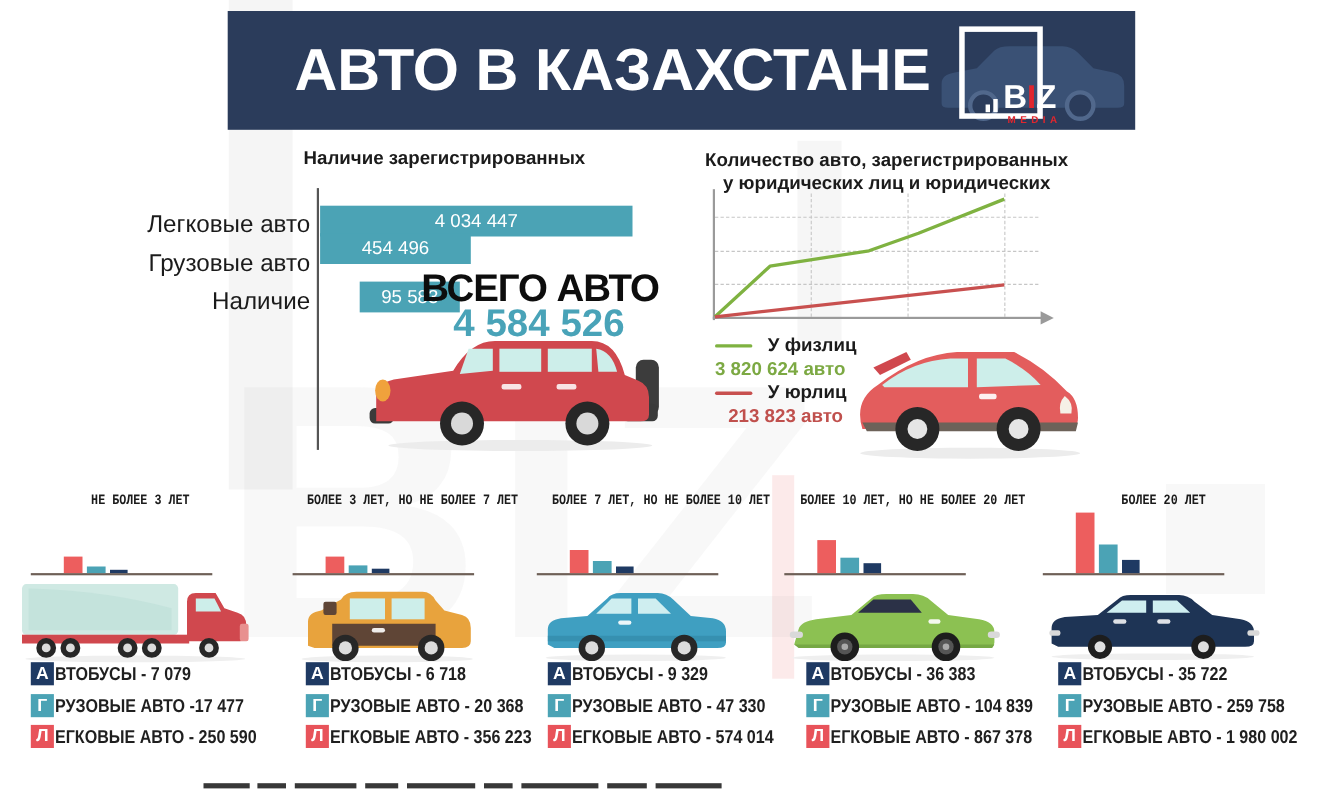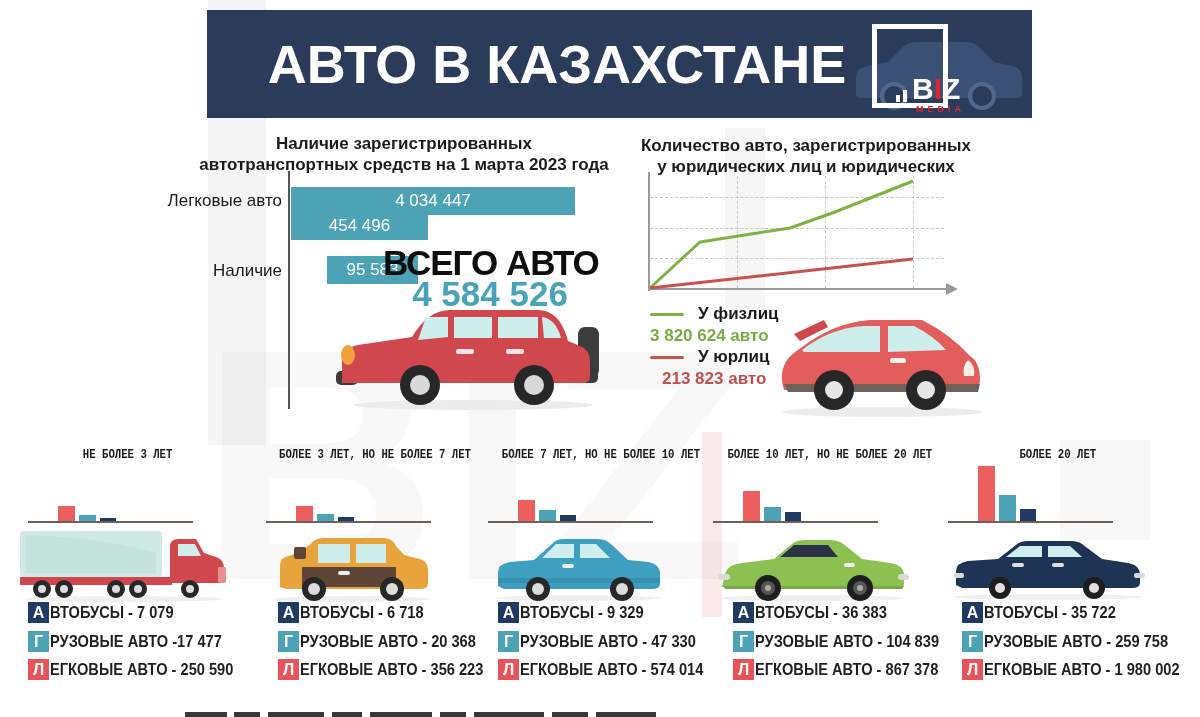--- a/index.html
+++ b/index.html
@@ -17,21 +17,21 @@
   .logo-biz{position:absolute;left:58px;top:56px;font-size:30px;font-weight:700;color:#fff;white-space:nowrap;}
   .logo-biz .red{color:#e0262d;}
   .logo-bars{position:absolute;left:42px;top:72px;width:14px;height:14px;}
   .logo-bars i{position:absolute;bottom:0;background:#fff;display:block;}
   .logo-media{position:absolute;left:62px;top:88px;font-size:9px;font-weight:700;color:#e0262d;letter-spacing:4px;}
   
   .reg-title{position:absolute;left:168px;top:133px;width:472px;text-align:center;font-size:17px;font-weight:700;line-height:21px;color:#1b1b1b;}
   .reg-axis{position:absolute;left:288px;top:171px;width:2px;height:238px;background:#555;}
   .reg-bar{position:absolute;left:291px;height:28px;background:#4ba3b5;color:#fff;font-size:17px;font-weight:400;
            display:flex;align-items:center;justify-content:center;}
-  .reg-label{position:absolute;width:186px;text-align:right;font-size:17px;color:#1b1b1b;white-space:nowrap;}
+  .reg-label{position:absolute;width:186px;text-align:right;font-size:22px;color:#1b1b1b;white-space:nowrap;}
   .total-label{position:absolute;left:383px;top:243px;width:214px;text-align:center;font-size:35px;font-weight:700;color:#0d0d0d;letter-spacing:-1px;white-space:nowrap;}
   .total-value{position:absolute;left:383px;top:274px;width:214px;text-align:center;font-size:35px;font-weight:700;color:#49a3b8;letter-spacing:0px;white-space:nowrap;}
   
   .own-title{position:absolute;left:618px;top:135px;width:376px;text-align:center;font-size:17px;font-weight:700;line-height:21px;color:#1b1b1b;}
   .plot{position:absolute;left:648px;top:170px;width:310px;height:121px;}
   .plot .yaxis{position:absolute;left:0;top:2px;width:2px;height:119px;background:#9a9a9a;}
   .plot .xaxis{position:absolute;left:0;top:118px;width:300px;height:2px;background:#9a9a9a;}
   .plot .xarrow{position:absolute;left:298px;top:113px;width:0;height:0;border-left:12px solid #9a9a9a;border-top:6px solid transparent;border-bottom:6px solid transparent;}
   .gh{position:absolute;left:2px;width:294px;height:0;border-top:1px dashed #c6c6c6;}
   .gv{position:absolute;top:6px;height:112px;width:0;border-left:1px dashed #c6c6c6;}
@@ -77,29 +77,29 @@
       <i style="left:0;width:4px;height:7px;"></i>
           <i style="left:7px;width:4px;height:12px;"></i>
     </div>
     <div class="logo-biz"><span>B</span><span class="red">I</span><span>Z</span></div>
     <div class="logo-media">MEDIA</div>
   </div>
 </div>
 
 <div class="reg-title">
   <div>Наличие зарегистрированных</div>
-  <div>автотранспортных средств на 1 марта 2023 года</div>
 </div>
 <div class="reg-axis"></div>
 
 <div class="reg-label" style="left:96px;top:191px;">Легковые авто</div>
 <div class="reg-bar" style="top:187px;width:284px;">
       <span>4 034 447</span>
     </div>
 
+<div class="reg-label" style="left:96px;top:226px;">Грузовые авто</div>
 <div class="reg-bar" style="top:212px;width:137px;">
       <span>454 496</span>
     </div>
 
 <div class="reg-label" style="left:96px;top:261px;">Наличие</div>
 <div class="reg-bar" style="top:256px;width:91px;margin-left:36px;">
       <span>95 583</span>
     </div>
 
 <div class="total-label">ВСЕГО АВТО</div>

